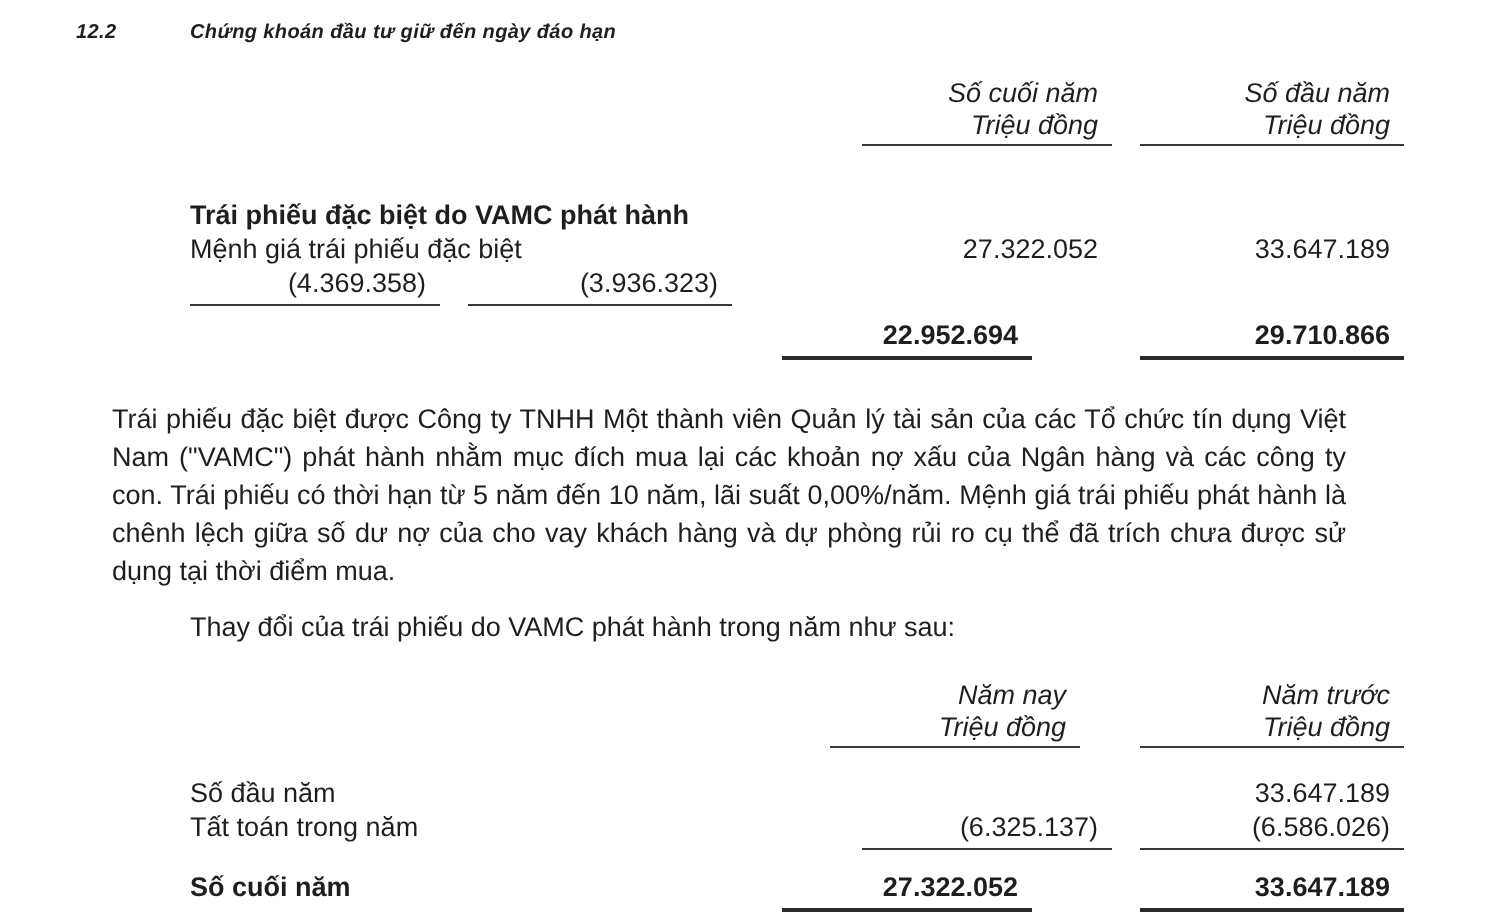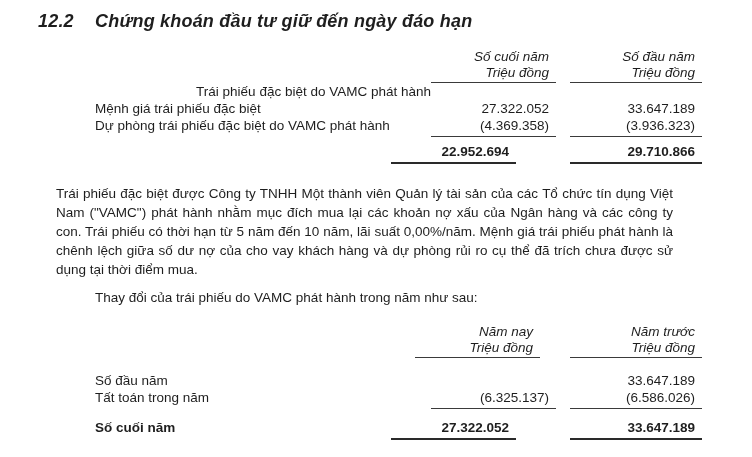--- a/index.html
+++ b/index.html
@@ -11,36 +11,36 @@
     font-family:"Liberation Sans",sans-serif;
     font-size:13.5px;
     box-sizing:border-box;
     overflow:hidden;
   }
   
   .sec-head{
     display:flex;
     margin:11px 0 0 38px;
     font-weight:700;font-style:italic;
-    font-size:18px;letter-spacing:.2px;
+    font-size:10px;letter-spacing:.2px;
   }
   .sec-num{width:57px;flex:0 0 57px;}
 
   
   .fin-table{margin-left:95px;width:607px;}
   .trow{display:flex;align-items:baseline;line-height:17px;}
   .lbl{flex:1;}
   .c1,.c2{text-align:right;box-sizing:border-box;padding-right:7px;}
   .c1{width:125px;flex:0 0 125px;}
   .c2{width:132px;flex:0 0 132px;margin-left:14px;}
 
   .cols-header{display:flex;justify-content:flex-end;font-style:italic;margin-top:17px;}
   .cols-header .hcell{line-height:15.5px;border-bottom:1.5px solid #3a3a3a;padding-bottom:2px;}
 
-  .group-row{font-weight:400;text-align:right;}
+  .group-row{margin-top:26px;font-weight:700;}
   .rule-below{border-bottom:1.5px solid #3a3a3a;padding-bottom:2px;}
   .total-row{margin-top:4px;font-weight:700;gap:40px;}
   .total-row .c1,.total-row .c2{border-bottom:2.5px solid #2a2a2a;padding-top:2px;padding-bottom:2px;}
 
   
   .body-par{
     margin:20px 0 0 56px;width:617px;
     text-align:justify;line-height:19px;
   }
   .intro-line{margin:9px 0 5px 95px;line-height:19px;}
@@ -77,21 +77,20 @@
       <div class="c2"></div>
     </div>
 
     <div class="trow">
       <div class="lbl">Mệnh giá trái phiếu đặc biệt</div>
       <div class="c1">27.322.052</div>
       <div class="c2">33.647.189</div>
     </div>
 
     <div class="trow">
-      <div class="lbl">Dự phòng trái phiếu đặc biệt do VAMC phát hành</div>
       <div class="c1 rule-below">(4.369.358)</div>
       <div class="c2 rule-below">(3.936.323)</div>
     </div>
 
     <div class="trow total-row">
       <div class="lbl"></div>
       <div class="c1">22.952.694</div>
       <div class="c2">29.710.866</div>
     </div>
   </div>

